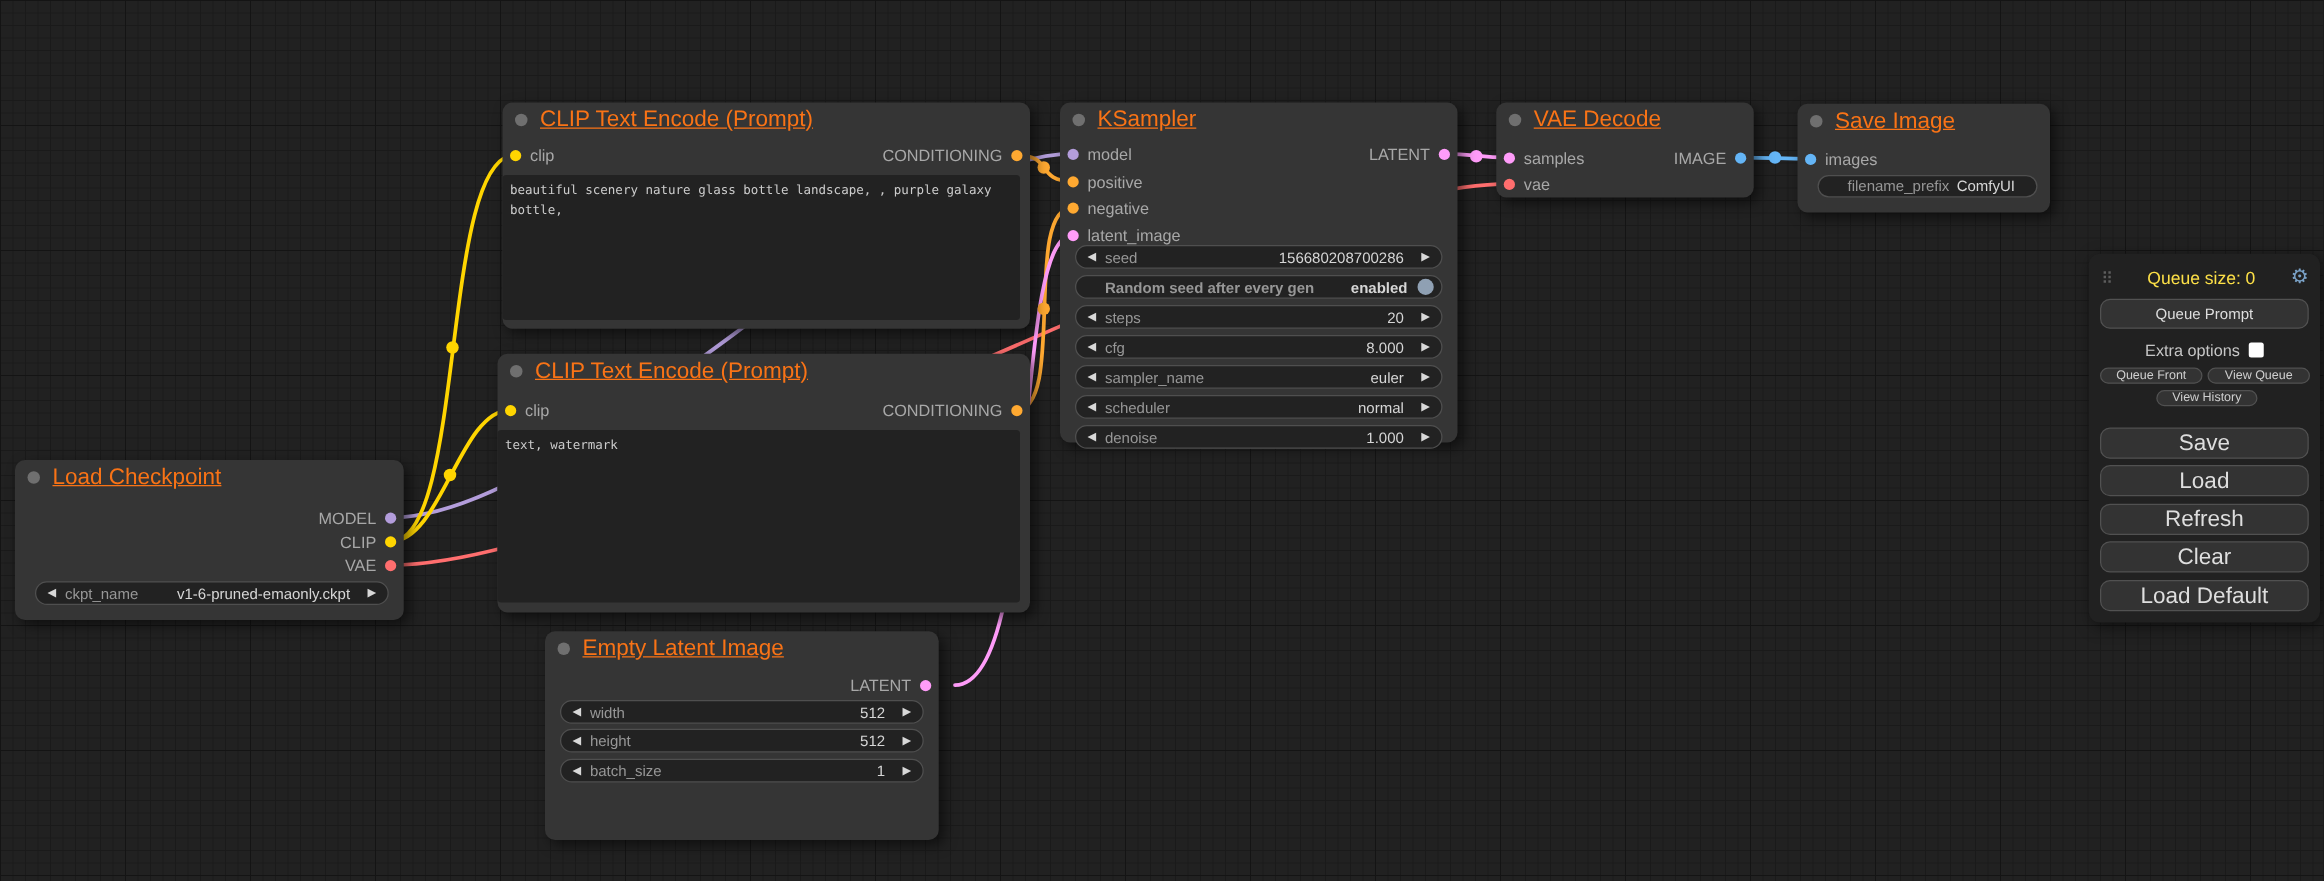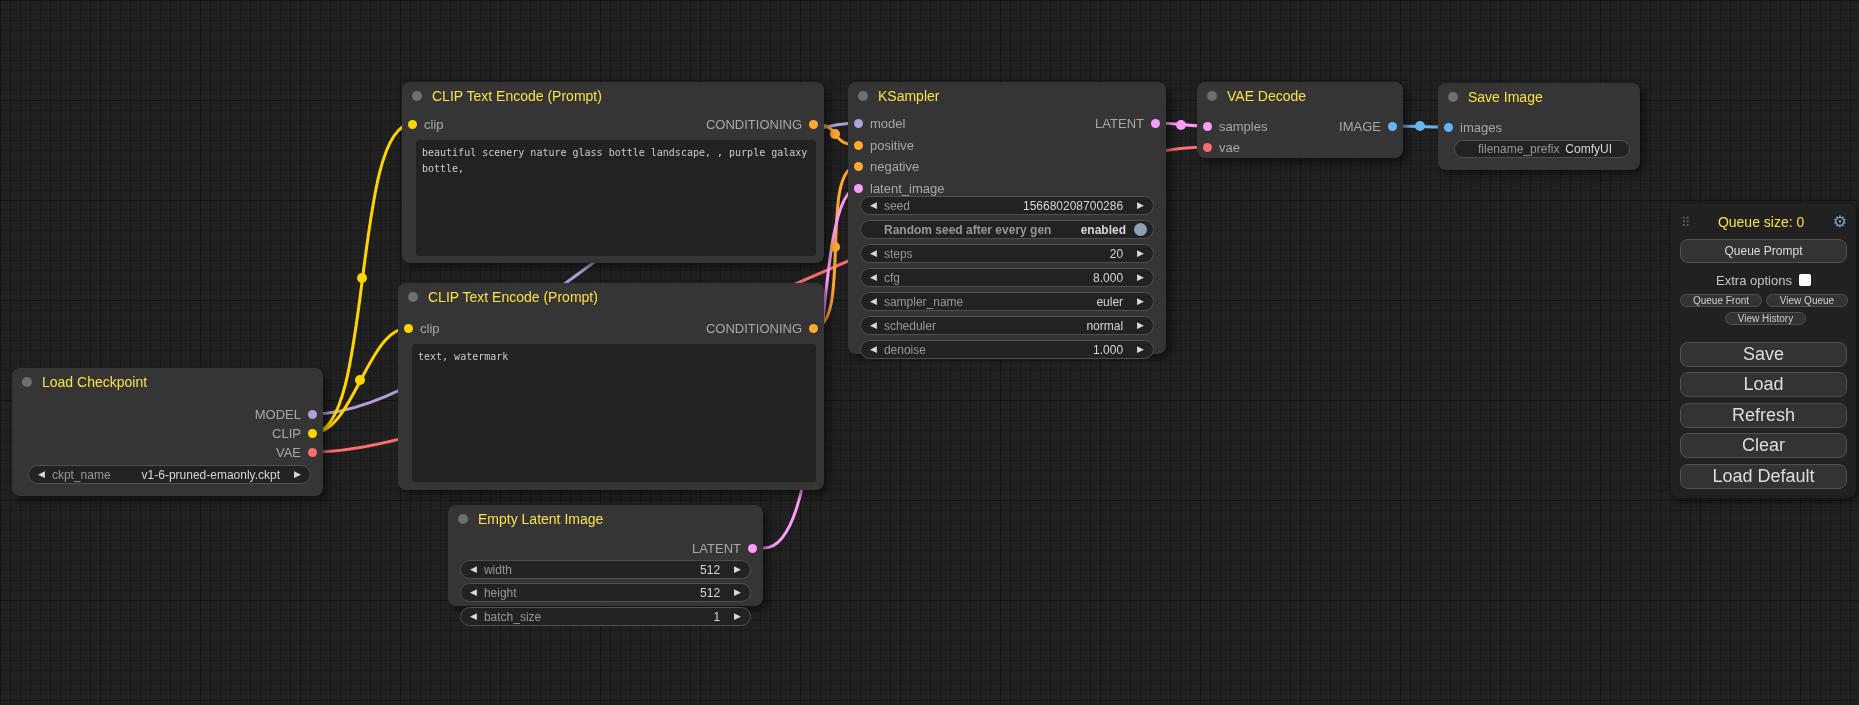--- a/index.html
+++ b/index.html
@@ -14,42 +14,42 @@
     background-size:100px 100px,100px 100px,10px 10px,10px 10px;
     font-family:"Liberation Sans",sans-serif;
   }
   #wires{position:absolute;left:0;top:0;}
   .node{
     position:absolute;background:#353535;border-radius:8px;
     box-shadow:4px 4px 10px rgba(0,0,0,.55);
   }
   .titlebar{height:27px;display:flex;align-items:center;padding:0 10px;}
   .tdot{width:10px;height:10px;border-radius:50%;background:#6f6f6f;margin-right:10px;flex:none;}
-  .ttext{color:#fde047;font-size:14px;white-space:nowrap;}
+  .ttext{color:#f97316;font-size:18px;white-space:nowrap;text-decoration:underline;}
   .slot{position:absolute;height:18px;display:flex;align-items:center;font-size:13px;color:#a8a8a8;white-space:nowrap;}
   .slot.in{left:6px;}
   .slot.out{right:6px;}
   .sdot{width:9px;height:9px;border-radius:50%;flex:none;}
   .slot.in .sdot{margin-right:7px;}
   .slot.out .sdot{margin-left:7px;}
   .c-model{background:#B39DDB}.c-clip{background:#FFD500}.c-vae{background:#FF6E6E}
   .c-cond{background:#FFA931}.c-latent{background:#FF9CF9}.c-image{background:#64B5F6}
   .widget{
     position:absolute;left:12px;right:12px;height:19px;box-sizing:border-box;
     background:#222;border:1px solid #4f4f4f;border-radius:10px;
     display:flex;align-items:center;padding:0 9px;font-size:12px;white-space:nowrap;overflow:hidden;
   }
   .warrow{color:#d8d8d8;font-size:9px;line-height:1;flex:none;}
   .wlabel{margin-left:7px;color:#979797;}
   .widget.noarrow .wlabel{margin-left:14px;}
   .wvalue{margin-left:auto;margin-right:14px;color:#d6d6d6;}
   .widget .wvalue.tight{margin-right:8px;}
   .toggle-dot{width:13px;height:13px;border-radius:50%;background:#8FA0B3;flex:none;margin-right:-3px;}
   .prompt{
-    position:absolute;left:14px;right:8px;box-sizing:border-box;background:#222;
+    position:absolute;left:0;right:8px;box-sizing:border-box;background:#222;
     border-radius:3px;padding:5px 6px;
     font-family:"DejaVu Sans Mono",monospace;font-size:10px;line-height:16px;color:#cccccc;
     white-space:pre-wrap;word-break:break-word;overflow:hidden;
   }
   
   #menu{
     position:absolute;left:1671px;top:203px;width:185px;height:295px;
     background:#212121;border-radius:9px;box-shadow:3px 3px 12px rgba(0,0,0,.5);
   }
   .m-header{position:absolute;top:9px;left:0;right:0;height:20px;display:flex;align-items:center;}
@@ -144,21 +144,21 @@
       <span class="sdot c-clip"></span>
       <span>clip</span>
     </div>
     <div class="slot out" style="top:36px;">
       <span>CONDITIONING</span>
       <span class="sdot c-cond"></span>
     </div>
     <div class="prompt" style="top:61px;height:138px;">text, watermark</div>
   </div>
 
-  <div class="node" style="left:448px;top:505px;width:315px;height:101px;">
+  <div class="node" style="left:436px;top:505px;width:315px;height:167px;">
     <div class="titlebar">
       <span class="tdot"></span>
       <span class="ttext">Empty Latent Image</span>
     </div>
     <div class="slot out" style="top:34px;">
       <span>LATENT</span>
       <span class="sdot c-latent"></span>
     </div>
     <div class="widget" style="top:55px;">
       <span class="warrow">◀</span>

